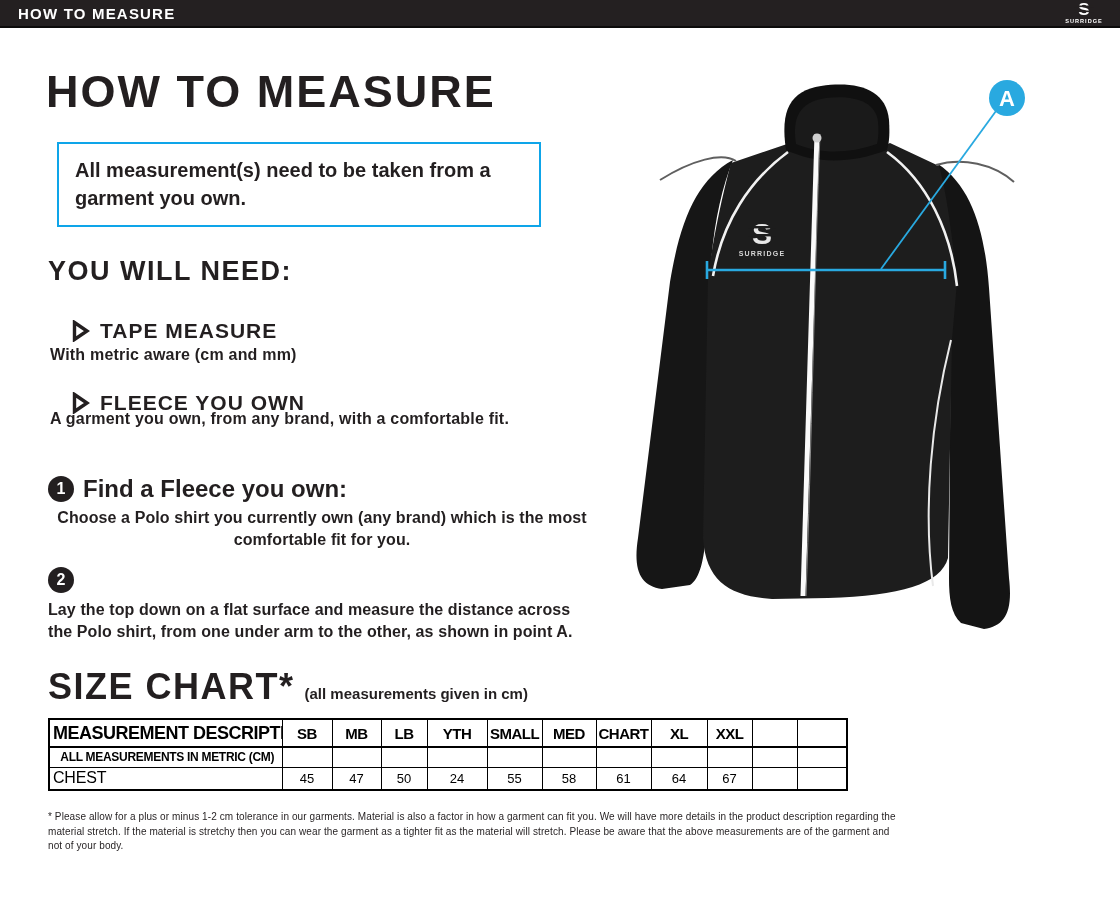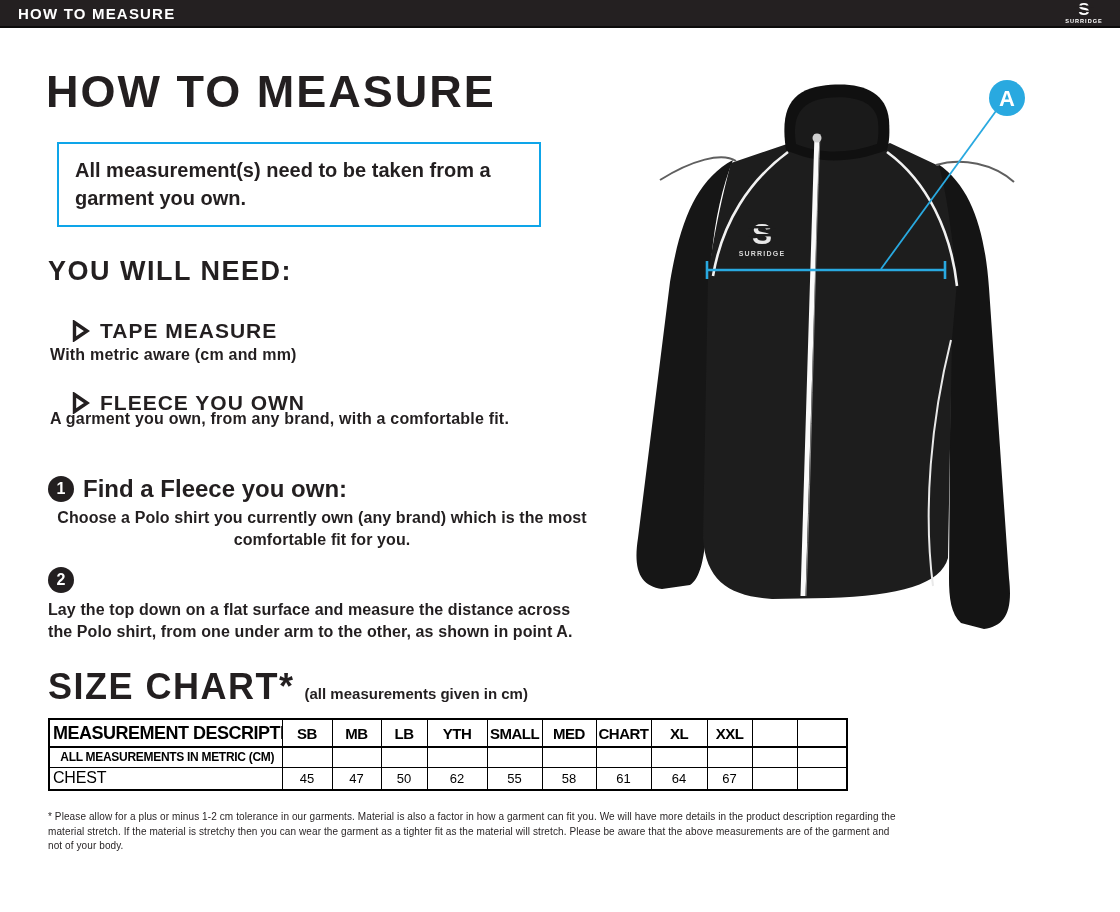--- a/index.html
+++ b/index.html
@@ -195,21 +195,21 @@
     <td></td>
     <td></td>
     <td></td>
     <td></td>
   </tr>
   <tr class="vals">
     <td class="first">CHEST</td>
     <td>45</td>
     <td>47</td>
     <td>50</td>
-    <td>62</td>
+    <td>24</td>
     <td>55</td>
     <td>58</td>
     <td>61</td>
     <td>64</td>
     <td>67</td>
     <td></td>
     <td></td>
   </tr>
 </tbody>
   </table>

